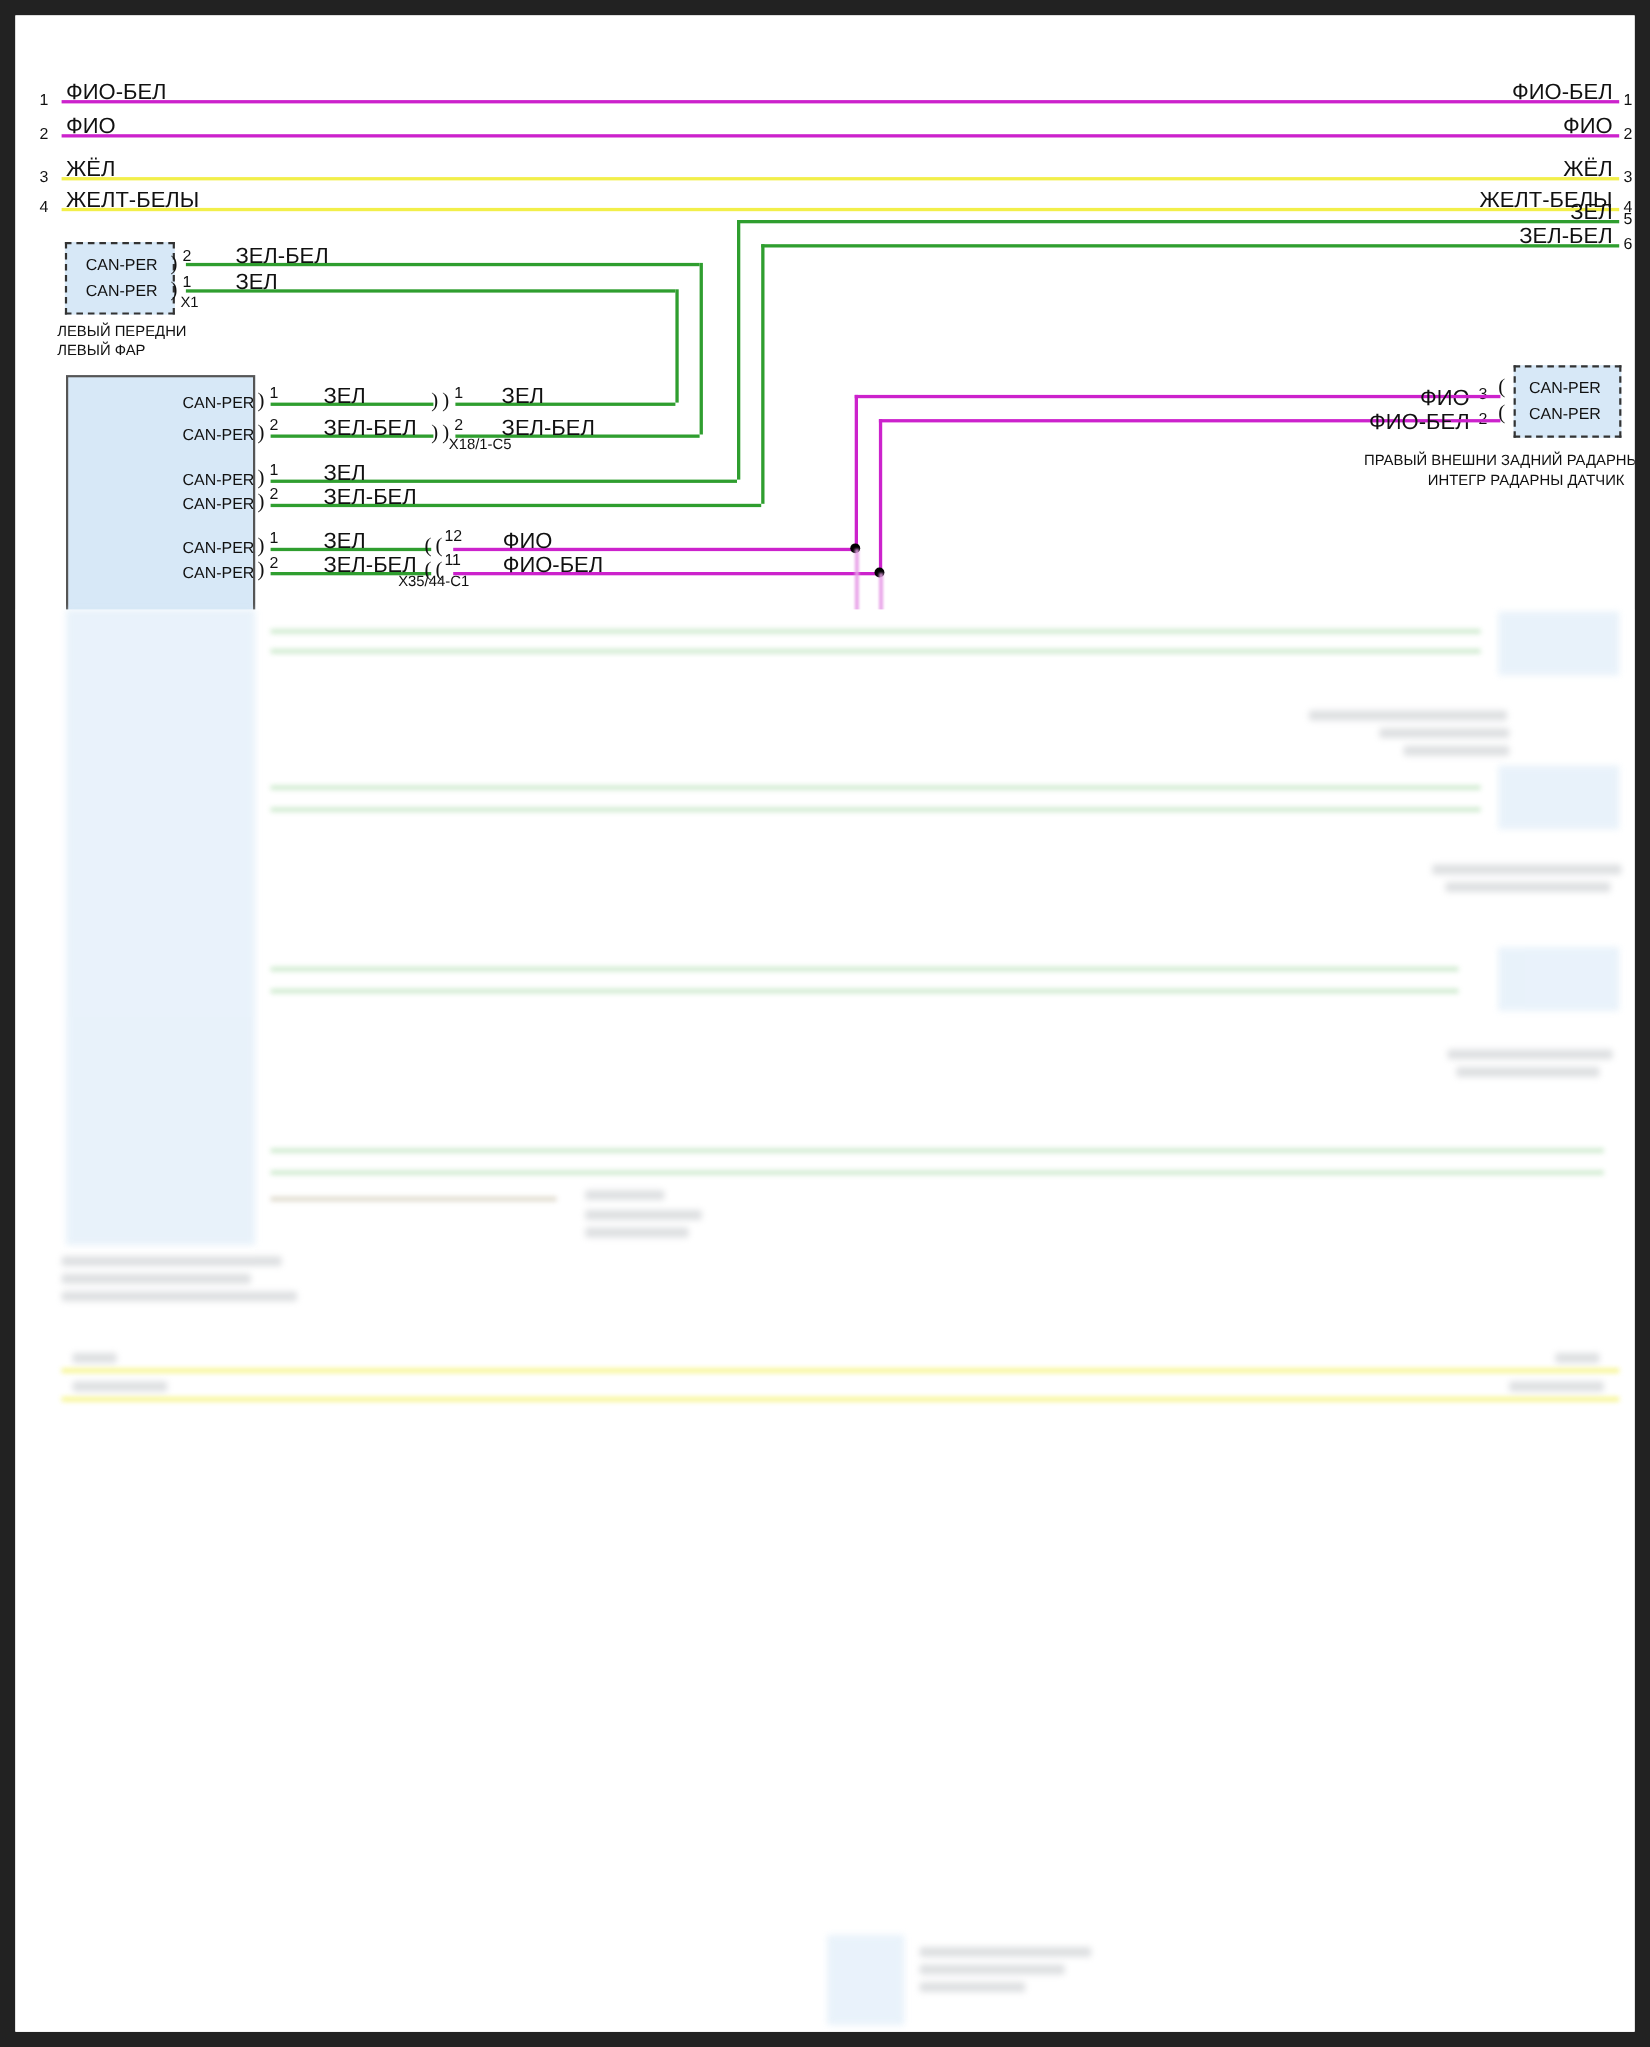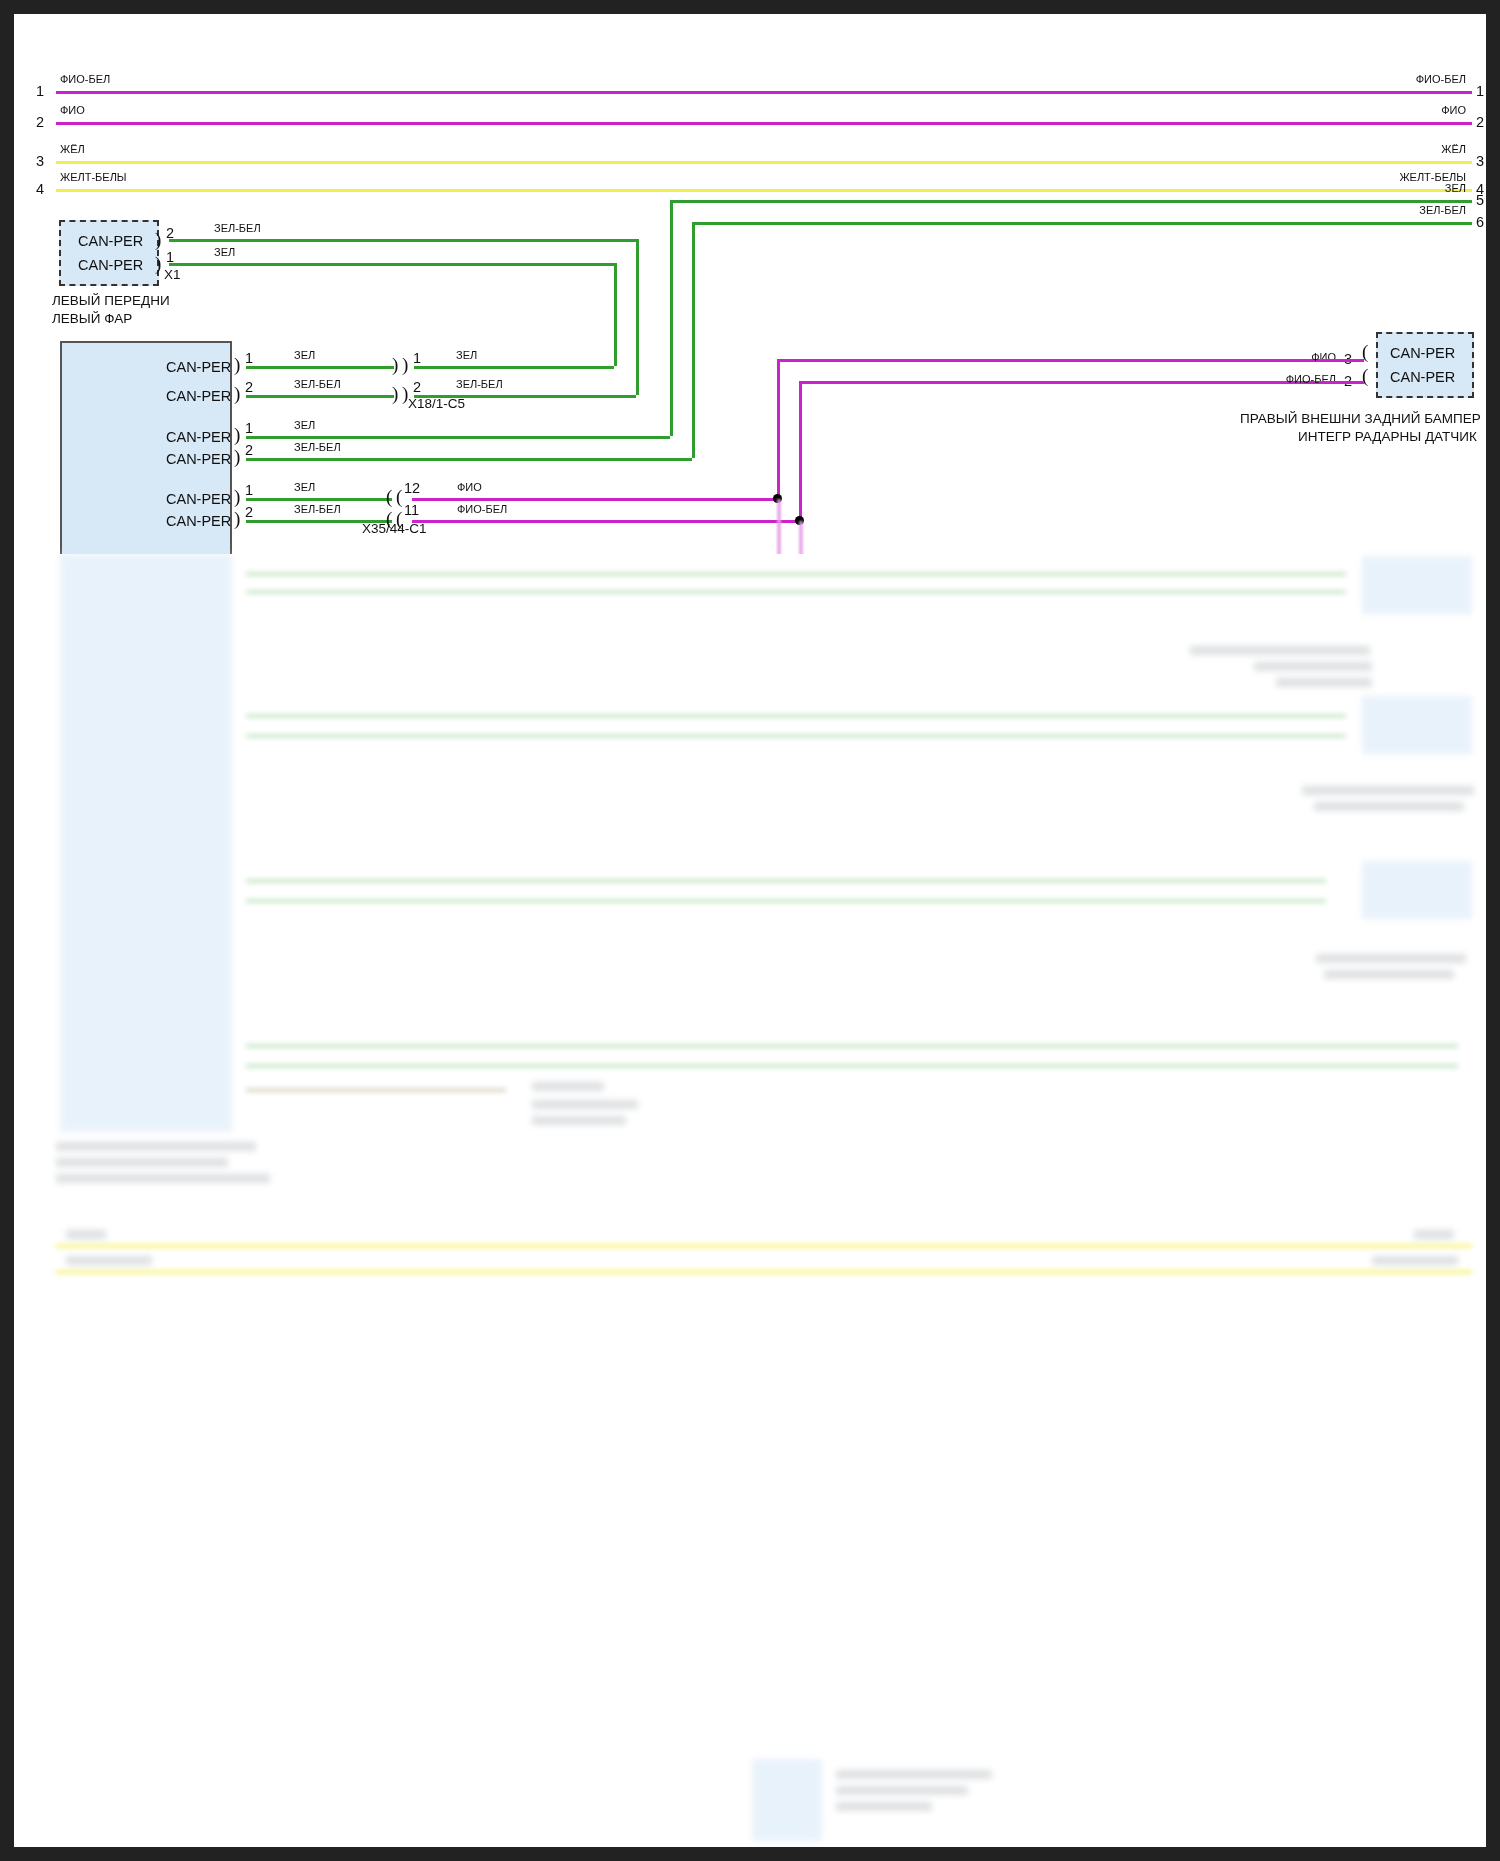--- a/index.html
+++ b/index.html
@@ -13,21 +13,21 @@
   #canvas{position:absolute;left:14px;top:14px;width:1472px;height:1833px;background:#fff;overflow:hidden;}
 
   .wire{position:absolute;}
   .h{height:0;border-top-width:3px;border-top-style:solid;}
   .v{width:0;border-left-width:3px;border-left-style:solid;}
 
   .w-mag{border-color:#cc22cc;}
   .w-yel{border-color:#f2ef4a;}
   .w-grn{border-color:#2f9e2f;}
 
-  .lbl{position:absolute;font-size:11px;color:#111;white-space:nowrap;line-height:1;}
+  .lbl{position:absolute;font-size:20px;color:#111;white-space:nowrap;line-height:1;}
   .lbl.r{transform:translateX(-100%);}
   .pin{position:absolute;font-size:14.5px;color:#111;white-space:nowrap;line-height:1;}
 
   .blk{position:absolute;background:#d7e8f7;border:2px solid #555;box-sizing:border-box;}
   .blk.dash{border:2px dashed #333;}
   .blkname{position:absolute;font-size:13.5px;color:#111;line-height:1.25;white-space:nowrap;}
   .blktxt{position:absolute;font-size:14.5px;color:#111;white-space:nowrap;line-height:1;}
 
   .conn{position:absolute;font-size:19px;color:#111;line-height:1;font-family:"Liberation Serif",serif;}
   .dot{position:absolute;width:9px;height:9px;border-radius:50%;background:#000;}
@@ -185,21 +185,21 @@
 
     <div class="blk dash" style="left:1362px;top:318px;width:98px;height:66px;"></div>
     <div class="blktxt" style="left:1376px;top:332px;">CAN-PER</div>
     <div class="blktxt" style="left:1376px;top:356px;">CAN-PER</div>
     <div class="conn" style="left:1348px;top:328px;">(</div>
     <div class="conn" style="left:1348px;top:352px;">(</div>
     <div class="pin" style="left:1330px;top:338px;">3</div>
     <div class="pin" style="left:1330px;top:360px;">2</div>
     <div class="lbl r" style="left:1322px;top:338px;">ФИО</div>
     <div class="lbl r" style="left:1322px;top:360px;">ФИО-БЕЛ</div>
-    <div class="blkname" style="left:1226px;top:397px;">ПРАВЫЙ ВНЕШНИ ЗАДНИЙ БАМПЕР</div>
+    <div class="blkname" style="left:1226px;top:397px;">ПРАВЫЙ ВНЕШНИ ЗАДНИЙ РАДАРНЫ</div>
     <div class="blkname" style="left:1284px;top:415px;">ИНТЕГР РАДАРНЫ ДАТЧИК</div>
 
     <div class="wire h w-mag" style="left:1305px;top:345px;width:45px;"></div>
     <div class="wire h w-mag" style="left:1305px;top:367px;width:45px;"></div>
 
     <div id="blurwrap">
       <div id="blurlayer">
 
         <div class="gbox" style="left:46px;top:0px;width:172px;height:578px;"></div>
 

